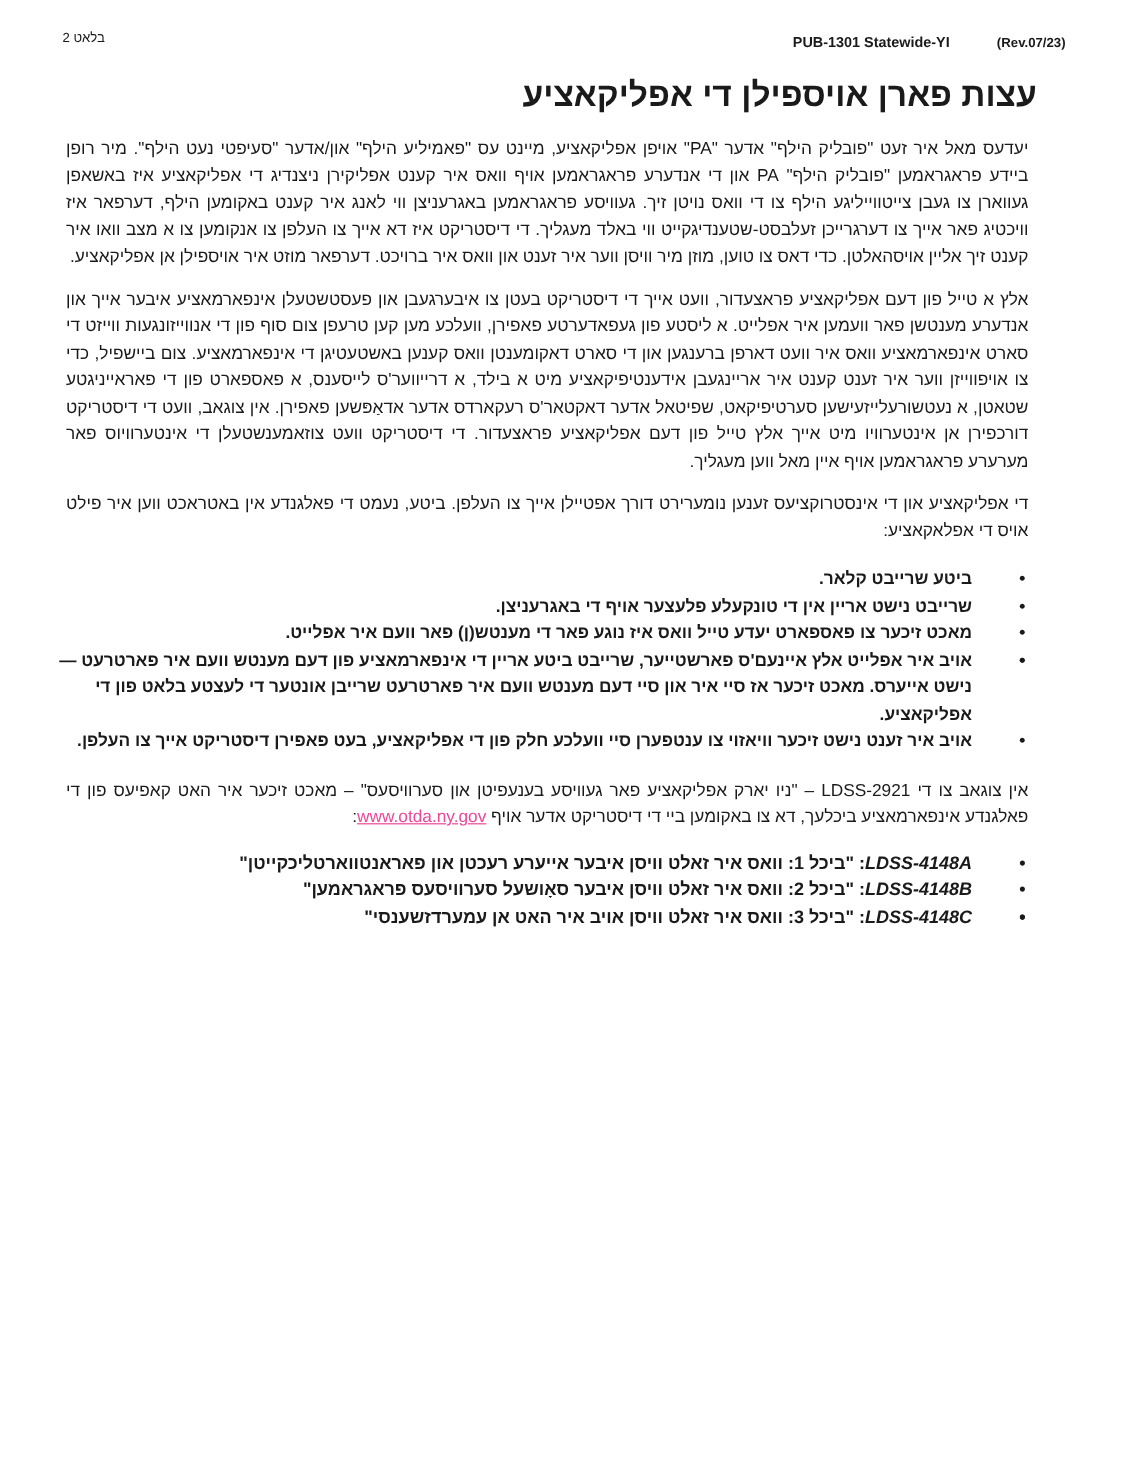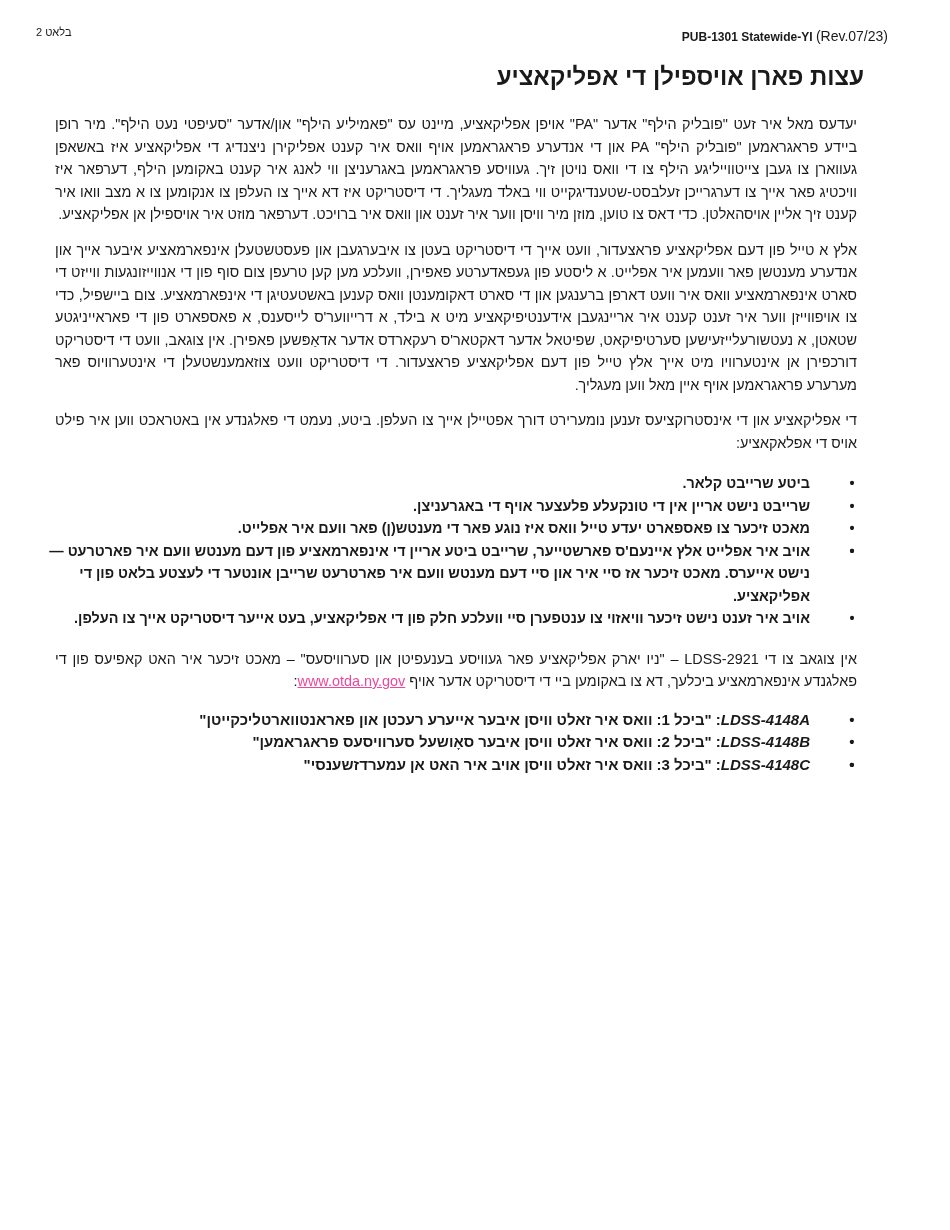--- a/index.html
+++ b/index.html
@@ -11,41 +11,42 @@
       width: 950px;
       height: 1230px;
       position: relative;
       overflow: hidden;
       font-family: "Liberation Sans", sans-serif;
       color: #1a1a1a;
     }
     .page-label {
       position: absolute;
       top: 26px;
-      left: 36px;
+      left: 52px;
       font-size: 11px;
       direction: rtl;
     }
     .form-id {
       position: absolute;
       top: 28px;
       right: 62px;
       font-size: 12px;
       font-weight: bold;
       direction: ltr;
     }
     .form-id .rev {
-      font-weight: normal;
-      font-size: 14px;
+      font-weight: bold;
+      font-size: 11px;
+      margin-left: 36px;
     }
     .title {
       position: absolute;
       top: 63px;
       right: 86px;
-      font-size: 24px;
+      font-size: 28px;
       font-weight: bold;
       direction: rtl;
       margin: 0;
     }
     .content {
       position: absolute;
       top: 113px;
       left: 55px;
       width: 802px;
       direction: rtl;
@@ -119,21 +120,21 @@
   <p class="para">יעדעס מאל איר זעט "פובליק הילף" אדער "PA" אויפן אפליקאציע, מיינט עס "פאמיליע הילף" און/אדער "סעיפטי נעט הילף". מיר רופן ביידע פראגראמען "פובליק הילף" PA און די אנדערע פראגראמען אויף וואס איר קענט אפליקירן ניצנדיג די אפליקאציע איז באשאפן געווארן צו געבן צייטווייליגע הילף צו די וואס נויטן זיך. געוויסע פראגראמען באגרעניצן ווי לאנג איר קענט באקומען הילף, דערפאר איז וויכטיג פאר אייך צו דערגרייכן זעלבסט-שטענדיגקייט ווי באלד מעגליך. די דיסטריקט איז דא אייך צו העלפן צו אנקומען צו א מצב וואו איר קענט זיך אליין אויסהאלטן. כדי דאס צו טוען, מוזן מיר וויסן ווער איר זענט און וואס איר ברויכט. דערפאר מוזט איר אויספילן אן אפליקאציע.</p>
   <p class="para">אלץ א טייל פון דעם אפליקאציע פראצעדור, וועט אייך די דיסטריקט בעטן צו איבערגעבן און פעסטשטעלן אינפארמאציע איבער אייך און אנדערע מענטשן פאר וועמען איר אפלייט. א ליסטע פון געפאדערטע פאפירן, וועלכע מען קען טרעפן צום סוף פון די אנווייזונגעות ווייזט די סארט אינפארמאציע וואס איר וועט דארפן ברענגען און די סארט דאקומענטן וואס קענען באשטעטיגן די אינפארמאציע. צום ביישפיל, כדי צו אויפווייזן ווער איר זענט קענט איר אריינגעבן אידענטיפיקאציע מיט א בילד, א דרייווער'ס לייסענס, א פאספארט פון די פאראייניגטע שטאטן, א נעטשורעלייזעישען סערטיפיקאט, שפיטאל אדער דאקטאר'ס רעקארדס אדער אדאַפּשען פאפירן. אין צוגאב, וועט די דיסטריקט דורכפירן אן אינטערוויו מיט אייך אלץ טייל פון דעם אפליקאציע פראצעדור. די דיסטריקט וועט צוזאמענשטעלן די אינטערוויוס פאר מערערע פראגראמען אויף איין מאל ווען מעגליך.</p>
   <p class="para para3">די אפליקאציע און די אינסטרוקציעס זענען נומערירט דורך אפטיילן אייך צו העלפן. ביטע, נעמט די פאלגנדע אין באטראכט ווען איר פילט אויס די אפלאקאציע:</p>
 
   <ul class="list1">
     <li><span class="bullet">•</span><span>ביטע שרייבט קלאר.</span></li>
     <li><span class="bullet">•</span><span>שרייבט נישט אריין אין די טונקעלע פלעצער אויף די באגרעניצן.</span></li>
     <li><span class="bullet">•</span><span>מאכט זיכער צו פאספארט יעדע טייל וואס איז נוגע פאר די מענטש(ן) פאר וועם איר אפלייט.</span></li>
     <li><span class="bullet">•</span></li>
     <li><span class="bullet">•</span><span>אויב איר אפלייט אלץ איינעם'ס פארשטייער, שרייבט ביטע אריין די אינפארמאציע פון דעם מענטש וועם איר פארטרעט — נישט אייערס. מאכט זיכער אז סיי איר און סיי דעם מענטש וועם איר פארטרעט שרייבן אונטער די לעצטע בלאט פון די אפליקאציע.</span></li>
-    <li><span class="bullet">•</span><span>אויב איר זענט נישט זיכער וויאזוי צו ענטפערן סיי וועלכע חלק פון די אפליקאציע, בעט אייער דיסטריקט אייך צו העלפן.</span></li>
+    <li><span class="bullet">•</span><span>אויב איר זענט נישט זיכער וויאזוי צו ענטפערן סיי וועלכע חלק פון די אפליקאציע, בעט פאפירן דיסטריקט אייך צו העלפן.</span></li>
   </ul>
 
   <p class="para para4">
     <span>אין צוגאב צו די LDSS-2921 – "ניו יארק אפליקאציע פאר געוויסע בענעפיטן און סערוויסעס" – מאכט זיכער איר האט קאפיעס פון די פאלגנדע אינפארמאציע ביכלעך, דא צו באקומען ביי די דיסטריקט אדער אויף </span><a class="link">www.otda.ny.gov</a><span>:</span>
   </p>
 
   <ul class="list2">
     <li><span class="bullet">•</span><span class="ltr">LDSS-4148A</span><span>: "ביכל 1: וואס איר זאלט וויסן איבער אייערע רעכטן און פאראנטווארטליכקייטן"</span></li>
     <li><span class="bullet">•</span><span class="ltr">LDSS-4148B</span><span>: "ביכל 2: וואס איר זאלט וויסן איבער סאָושעל סערוויסעס פראגראמען"</span></li>
     <li><span class="bullet">•</span></li>

